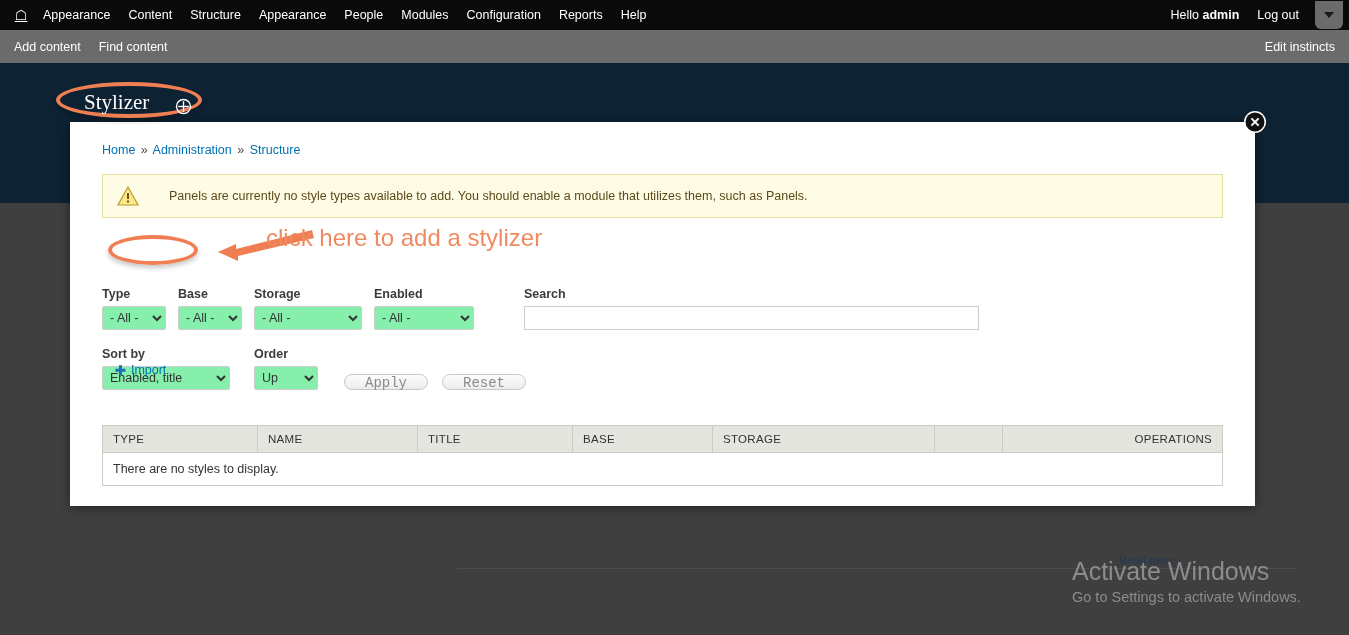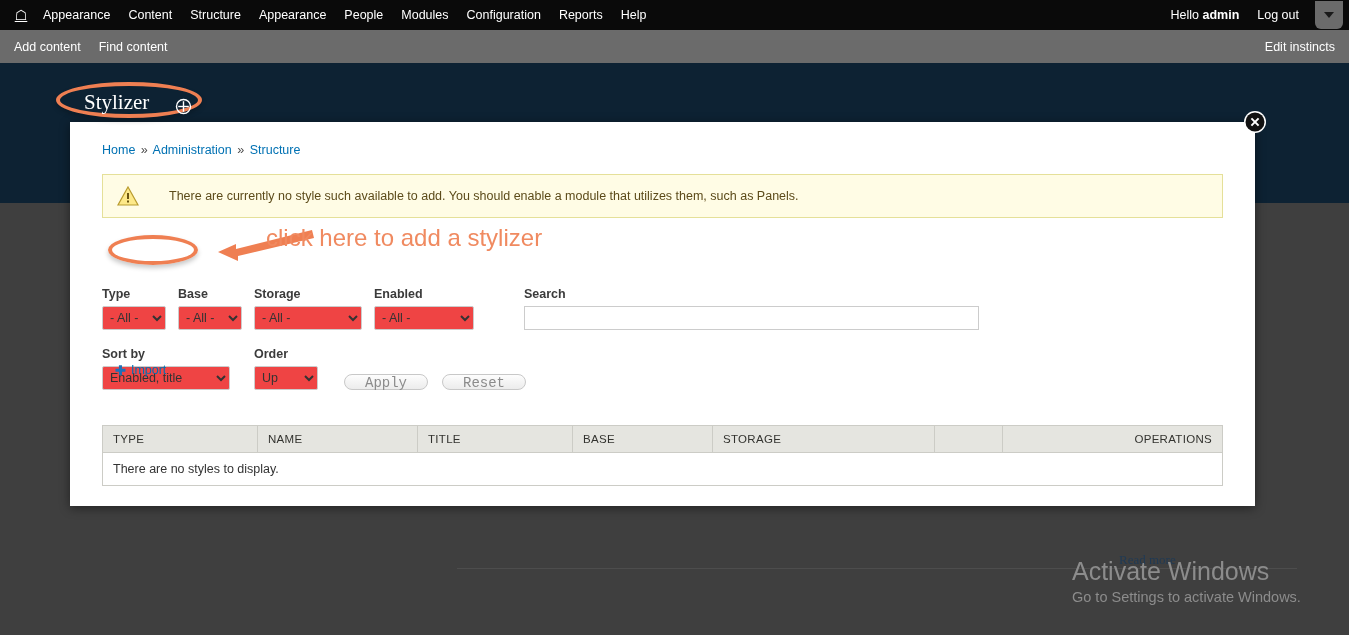--- a/index.html
+++ b/index.html
@@ -165,21 +165,21 @@
 
   
   .filters { position: absolute; left: 32px; top: 165px; }
   .frow { display: flex; align-items: flex-end; }
   .fgroup { margin-right: 12px; display: flex; flex-direction: column; }
   .flabel {
     font-size: 12.5px; font-weight: bold; color: #3b3b3b; margin-bottom: 5px;
   }
   select.fsel {
     height: 24px; font-size: 12.5px; font-family: "Liberation Sans", sans-serif;
-    border: 1px solid #ccc; background: #ef4444; color: #333;
+    border: 1px solid #ccc; background: #86efac; color: #333;
     padding: 1px 3px; border-radius: 2px;
   }
   .fsel.w-sm { width: 64px; }
   .fsel.w-md { width: 100px; }
   .fsel.w-lg { width: 108px; }
   input.ftext {
     width: 455px; height: 24px; border: 1px solid #ccc; background: #fff;
     font-size: 12.5px; font-family: "Liberation Sans", sans-serif; padding: 2px 5px;
   }
   .frow2 { margin-top: 17px; display: flex; align-items: flex-end; }
@@ -297,21 +297,21 @@
       <span class="sep">»</span>
       <a href="#">Structure</a>
     </div>
 
     <div class="warning">
       <svg class="wicon" viewBox="0 0 22 20">
         <path d="M11 1 L21 19 L1 19 Z" fill="#fde98a" stroke="#b89b2e" stroke-width="1.2"></path>
         <rect x="10" y="7" width="2" height="6" fill="#6b5510"></rect>
         <rect x="10" y="14.5" width="2" height="2" fill="#6b5510"></rect>
       </svg>
-      <span class="wtext">There are currently no style such available to add. You should enable a module that utilizes them, such as Panels.</span>
+      <span class="wtext">Panels are currently no style types available to add. You should enable a module that utilizes them, such as Panels.</span>
     </div>
 
     <a class="import-link" href="#">
       <span class="plus-icon">✚</span>
       <span>Import</span>
     </a>
 
     <div class="filters">
       <div class="frow">
         <div class="fgroup">

